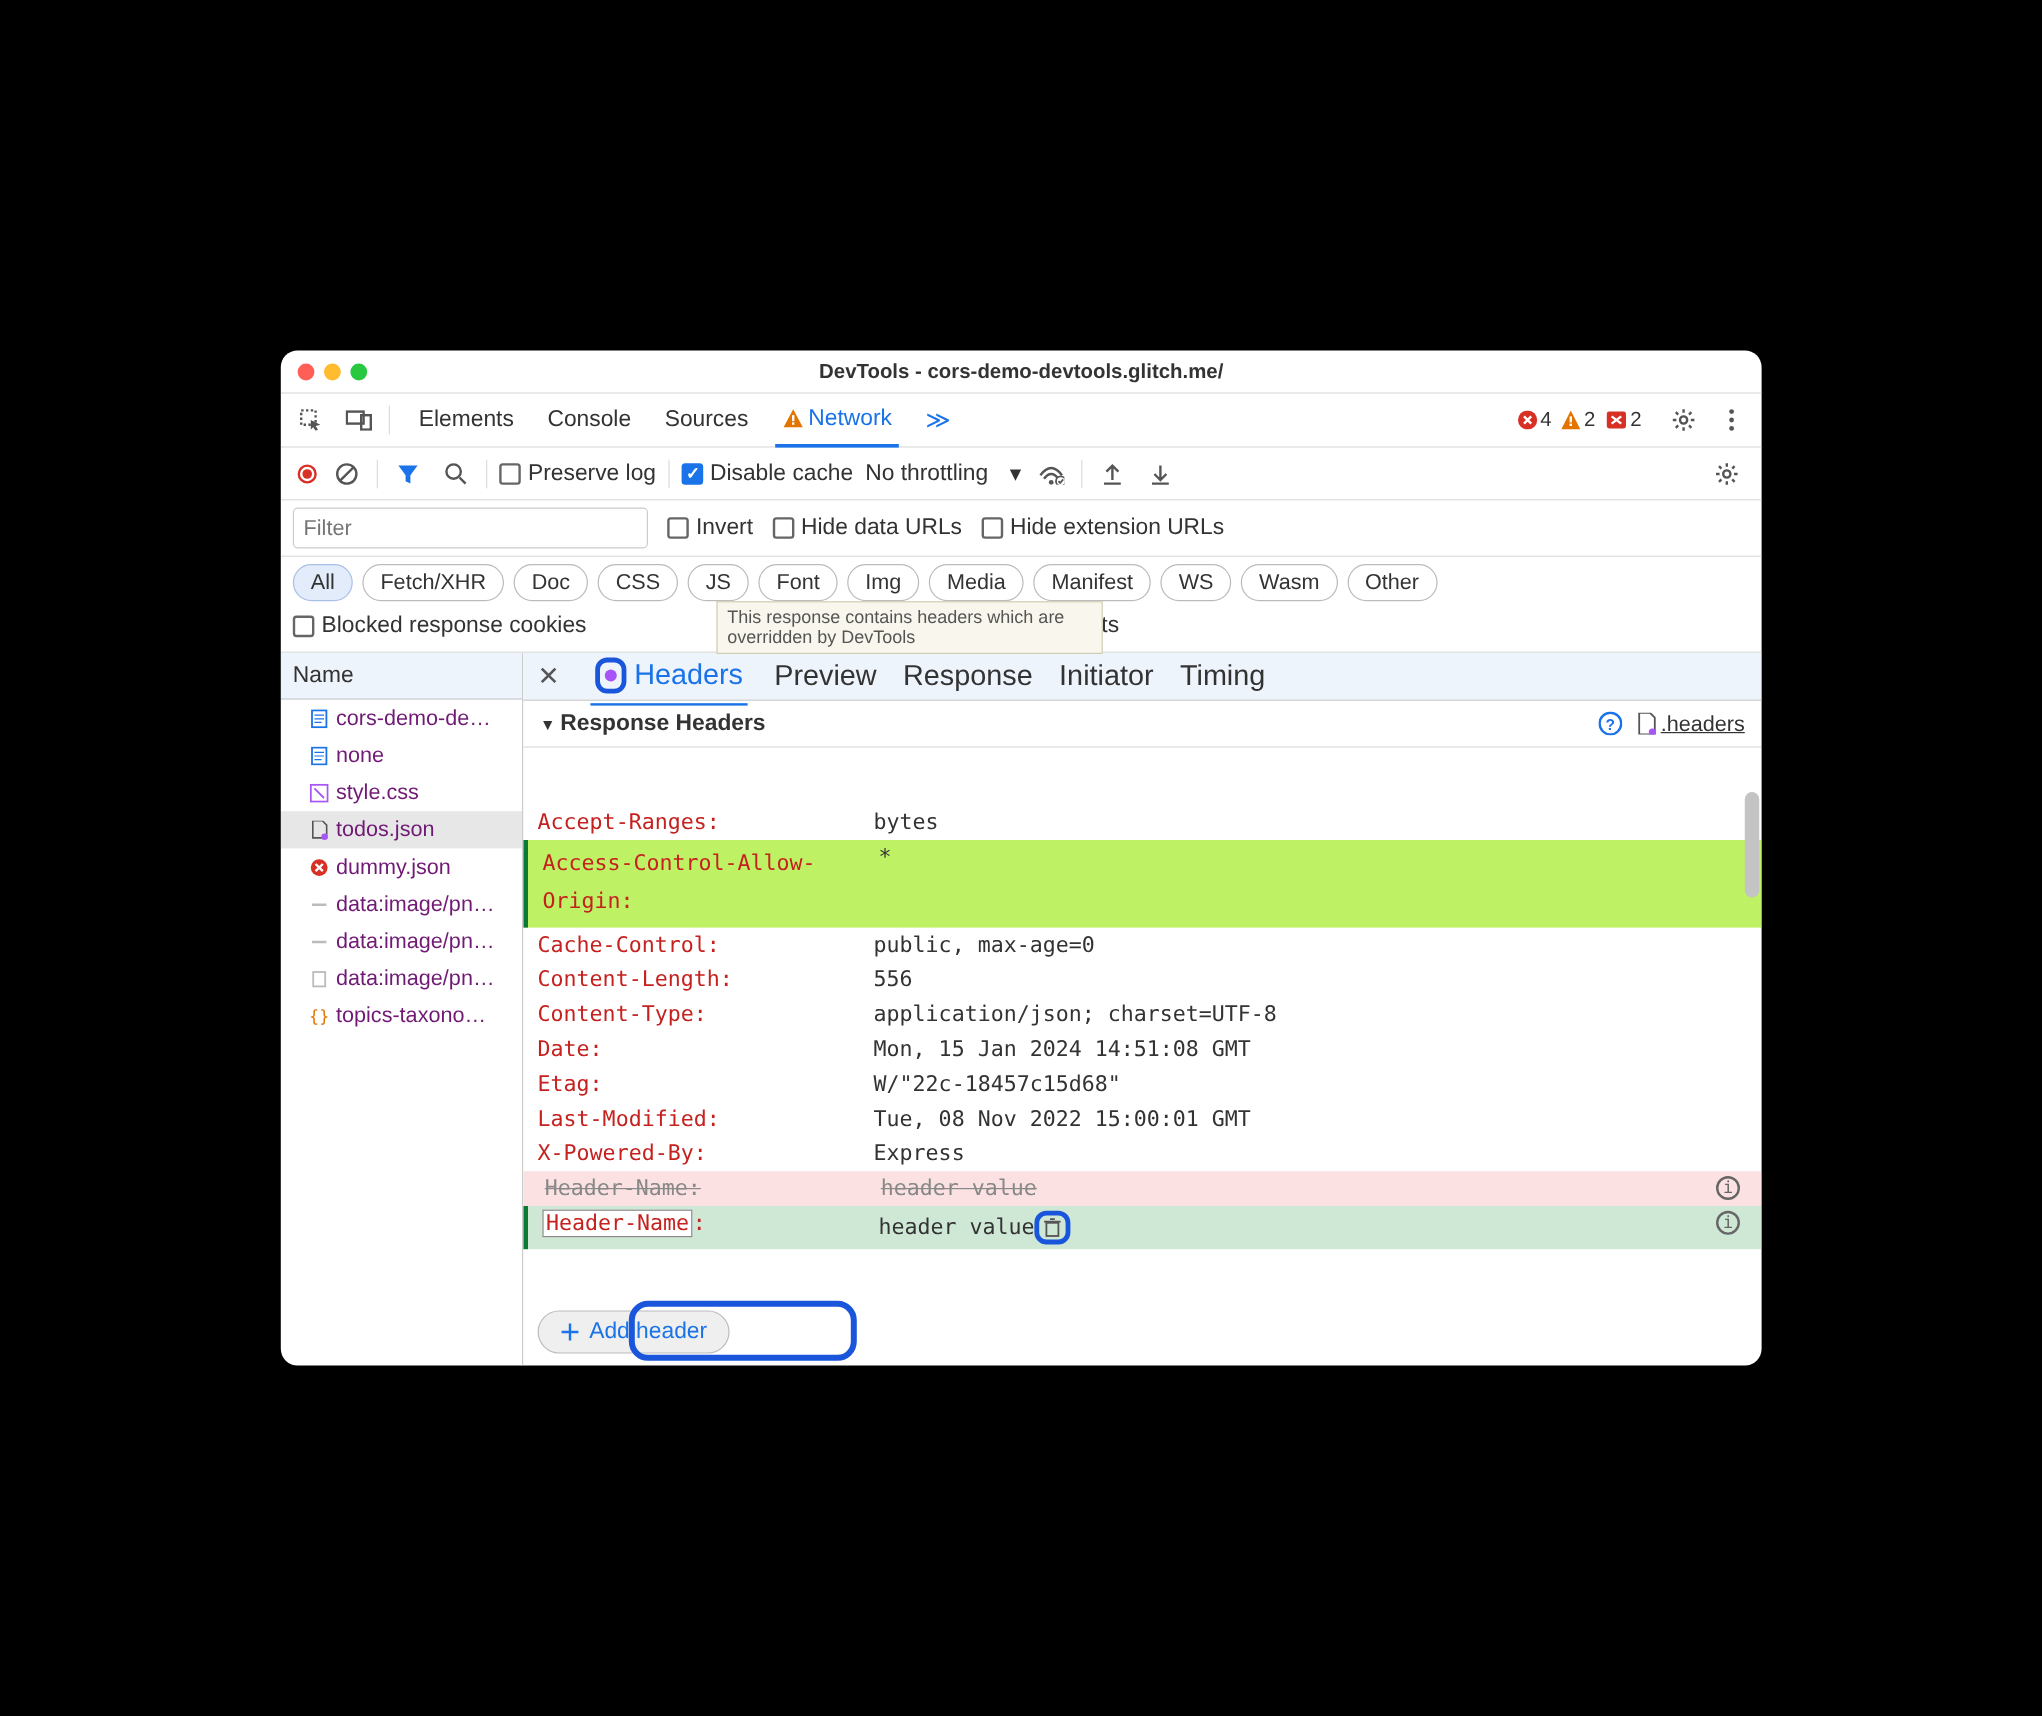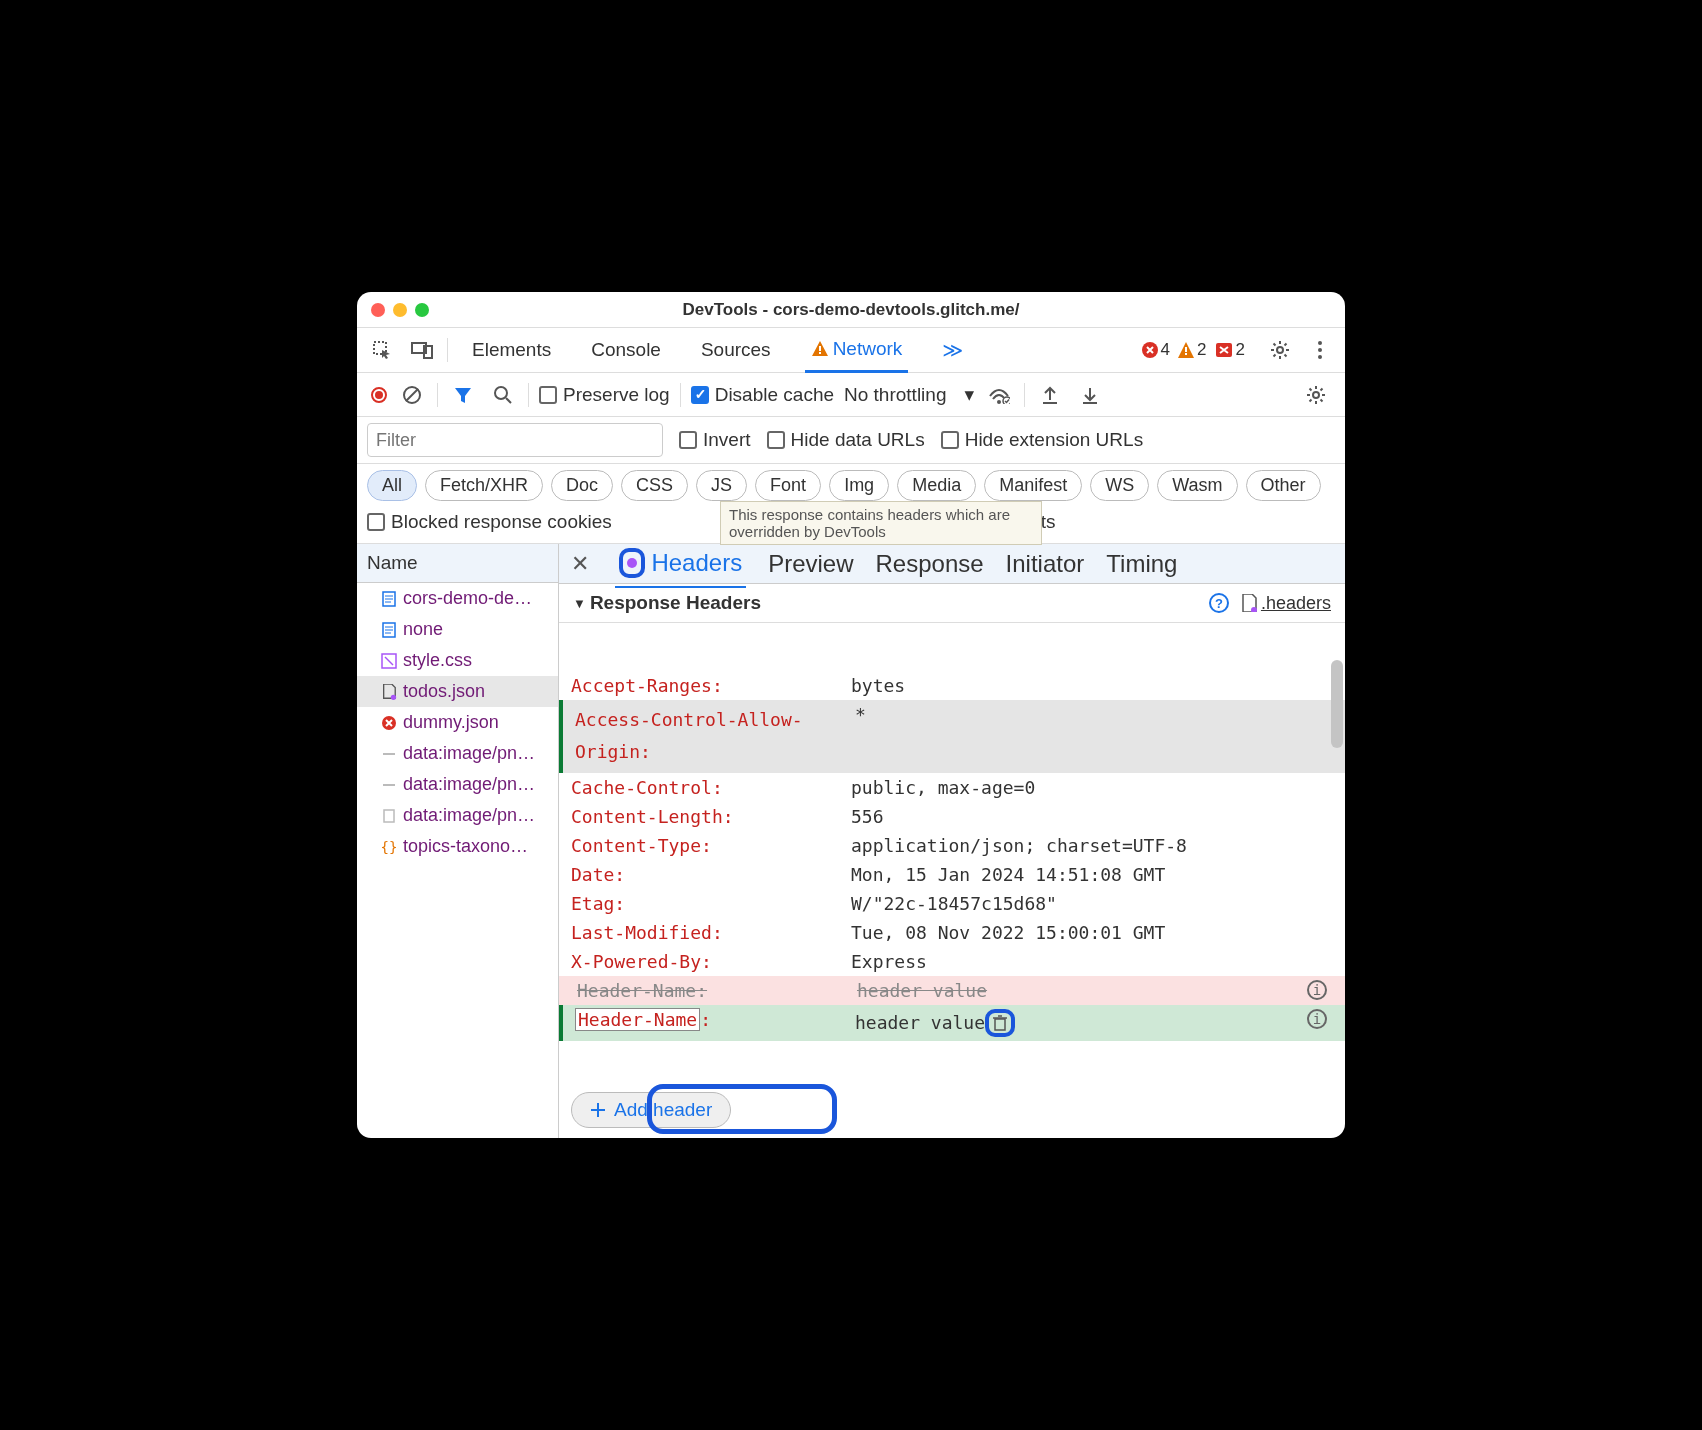--- a/index.html
+++ b/index.html
@@ -8,21 +8,21 @@
   font-family: -apple-system, BlinkMacSystemFont, "Segoe UI", Helvetica, Arial, sans-serif;
   font-size: 19px;
   color: #333;
   display: flex;
   align-items: center;
   justify-content: center;
   min-height: 1430px;
   width: 1702px;
 }
 .window {
-  width: 988px;
+  width: 1234px;
   height: 846px;
   background: #fff;
   border-radius: 14px;
   overflow: hidden;
   box-shadow: 0 20px 60px rgba(0,0,0,.5);
   display: flex;
   flex-direction: column;
   position: relative;
 }
 .titlebar {
@@ -41,21 +41,21 @@
 .title-text {
   position: absolute; left: 0; right: 0; text-align: center;
   font-size: 17px; font-weight: 600; color: #333;
   pointer-events: none;
 }
 .tabbar {
   display: flex; align-items: center; height: 45px;
   border-bottom: 1px solid #ddd; padding: 0 10px; gap: 10px;
 }
 .icon-btn { width: 30px; height: 30px; display: flex; align-items: center; justify-content: center; color: #555; }
-.tabs { display: flex; gap: 28px; align-items: center; margin-left: 8px; flex: 1; }
+.tabs { display: flex; gap: 16px; align-items: center; margin-left: 8px; flex: 1; }
 .tab { font-size: 19px; color: #333; padding: 10px 6px; }
 .tab.active { color: #1a73e8; border-bottom: 3px solid #1a73e8; font-weight: 500; display:flex; align-items:center; gap:4px;}
 .overflow { color: #1a73e8; font-size: 20px; margin-left: 6px; }
 .badges { display: flex; gap: 8px; align-items: center; margin-right: 10px; font-size: 17px; }
 .badges .b { display: flex; align-items: center; gap: 3px; }
 .toolbar2 {
   height: 44px; display: flex; align-items: center; gap: 10px; padding: 0 14px;
   border-bottom: 1px solid #ddd;
 }
 .rec-dot { width:16px;height:16px;border:2px solid #d93025;border-radius:50%;display:flex;align-items:center;justify-content:center;}
@@ -88,21 +88,21 @@
 .close-x{ font-size:22px; color:#555; margin-right:4px;}
 .blue-ring{ border:4px solid #1a56db;border-radius:10px;padding:0 4px;display:flex;align-items:center;height:30px;}
 .section { padding:8px 14px; display:flex; align-items:center; justify-content:space-between; border-bottom:1px solid #ddd;}
 .section-title{font-size:19px;font-weight:600;color:#333;display:flex;align-items:center;gap:4px;}
 .section-right{display:flex;align-items:center;gap:12px;font-size:18px;}
 .headers-link{ text-decoration:underline; color:#333;}
 .hrows{ font-family:"SF Mono",Menlo,Consolas,monospace; font-size:18px; overflow-y:auto; flex:1;margin-top:48px;}
 .hrow{ display:flex; padding:4px 12px; align-items:flex-start;}
 .hname{ width: 280px; color:#c5221f; flex-shrink:0;}
 .hval{ color:#333; flex:1;}
-.hrow.green{ background:#e5e5e5; border-left:4px solid #0a7a34;}
+.hrow.green{ background:#bef264; border-left:4px solid #0a7a34;}
 .hrow.redbg{ background:#fbe1e1;padding-left:18px;}
 .hrow.redbg .hname{ color:#888; text-decoration:line-through;}
 .hrow.redbg .hval{ color:#888; text-decoration:line-through;}
 .hrow.edit{ background:#cfe8d6; border-left:4px solid #0a7a34;}
 .edit-box{ border:1px solid #888; background:#fff; padding:0 2px;}
 .info-i{ margin-left:auto; width:20px;height:20px;border:2px solid #666;border-radius:50%;color:#666;font-size:14px;display:flex;align-items:center;justify-content:center;margin-right:6px;}
 .addbtn{ margin:10px 12px; border:1px solid #bbb; border-radius:18px; padding:6px 18px; color:#1a73e8; font-size:19px; display:inline-flex;align-items:center;gap:8px;}
 .blue-ring-add{ position:absolute; bottom:4px; left:290px; border:5px solid #1a56db; border-radius:16px; width:190px; height:50px; pointer-events:none;}
 .footer{ display:flex; align-items:center; border-top:1px solid #ccc; height:38px; padding:0 12px; font-size:18px; color:#555; gap:18px;}
 .divider{ width:1px; height:20px; background:#ccc;}

